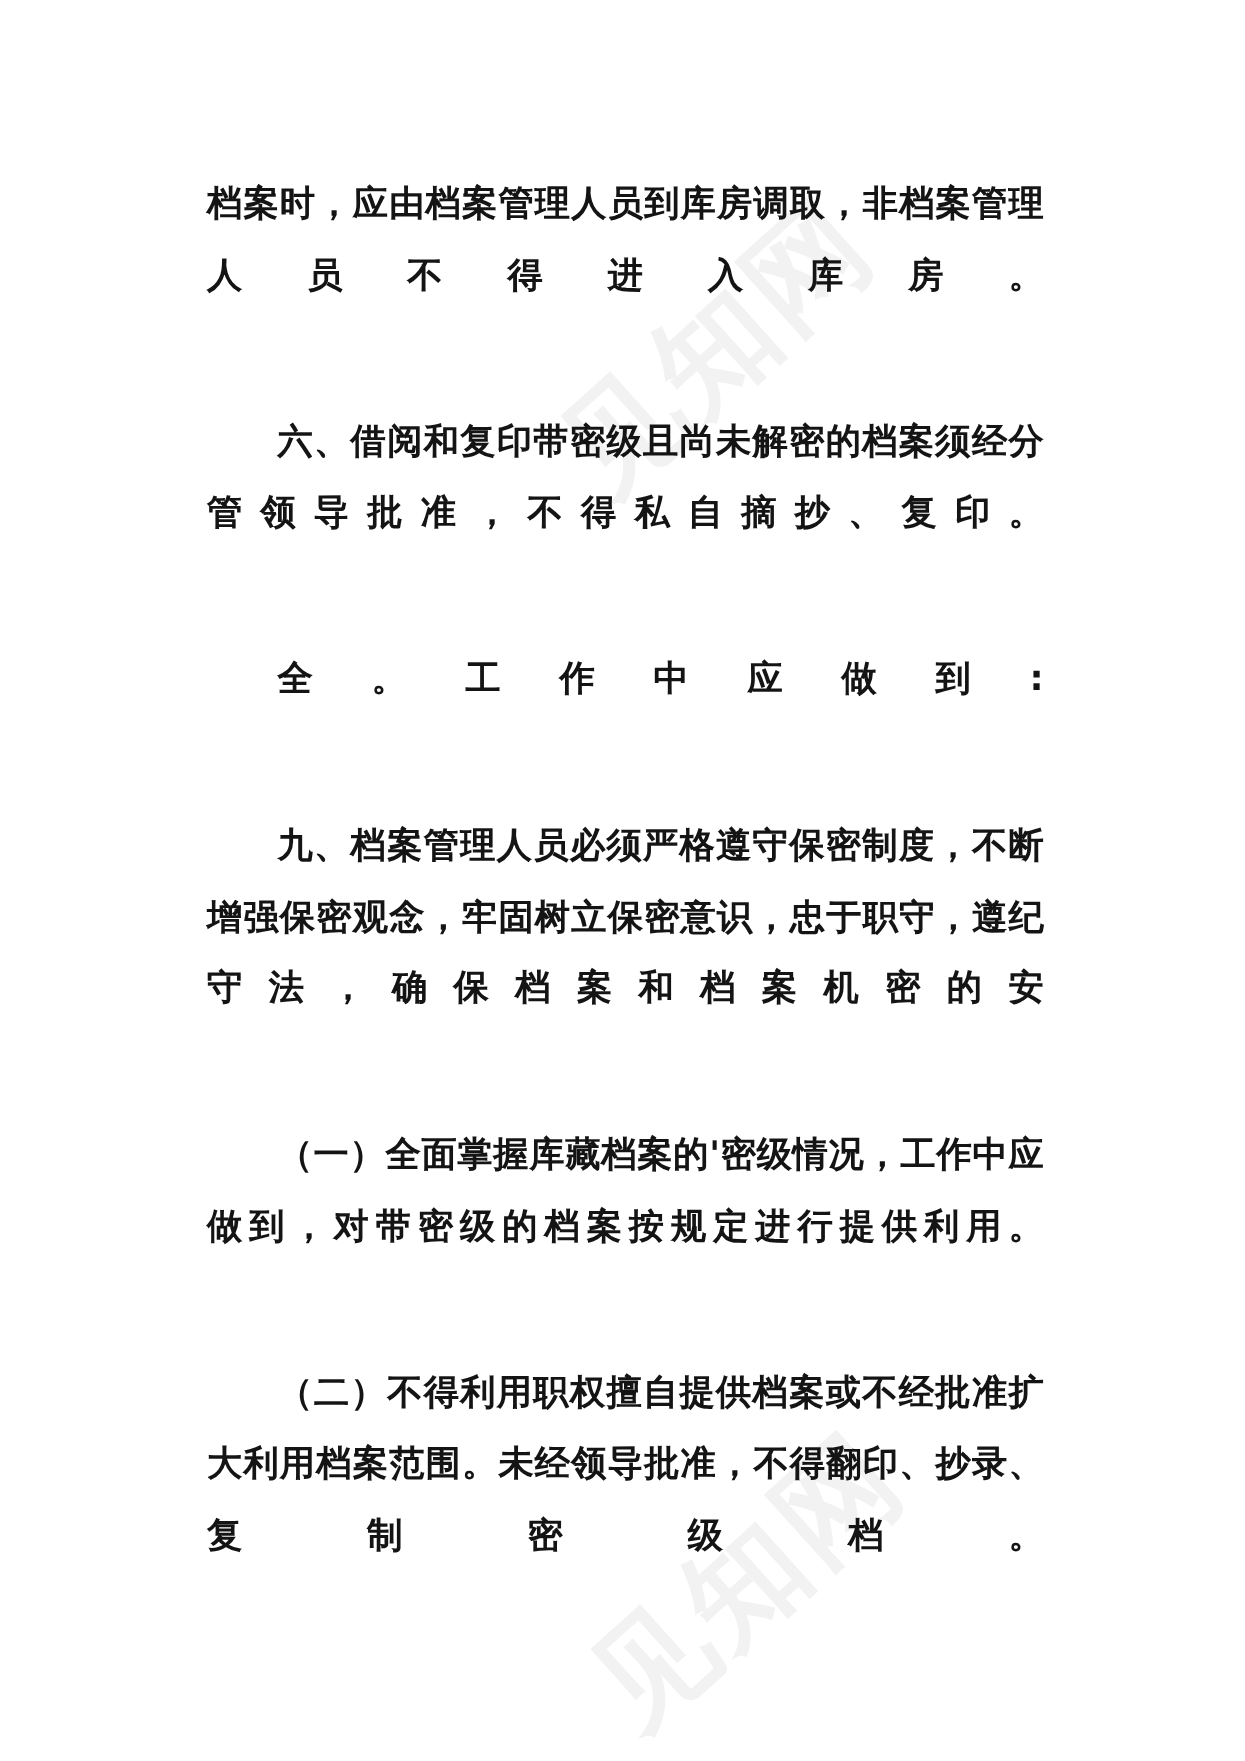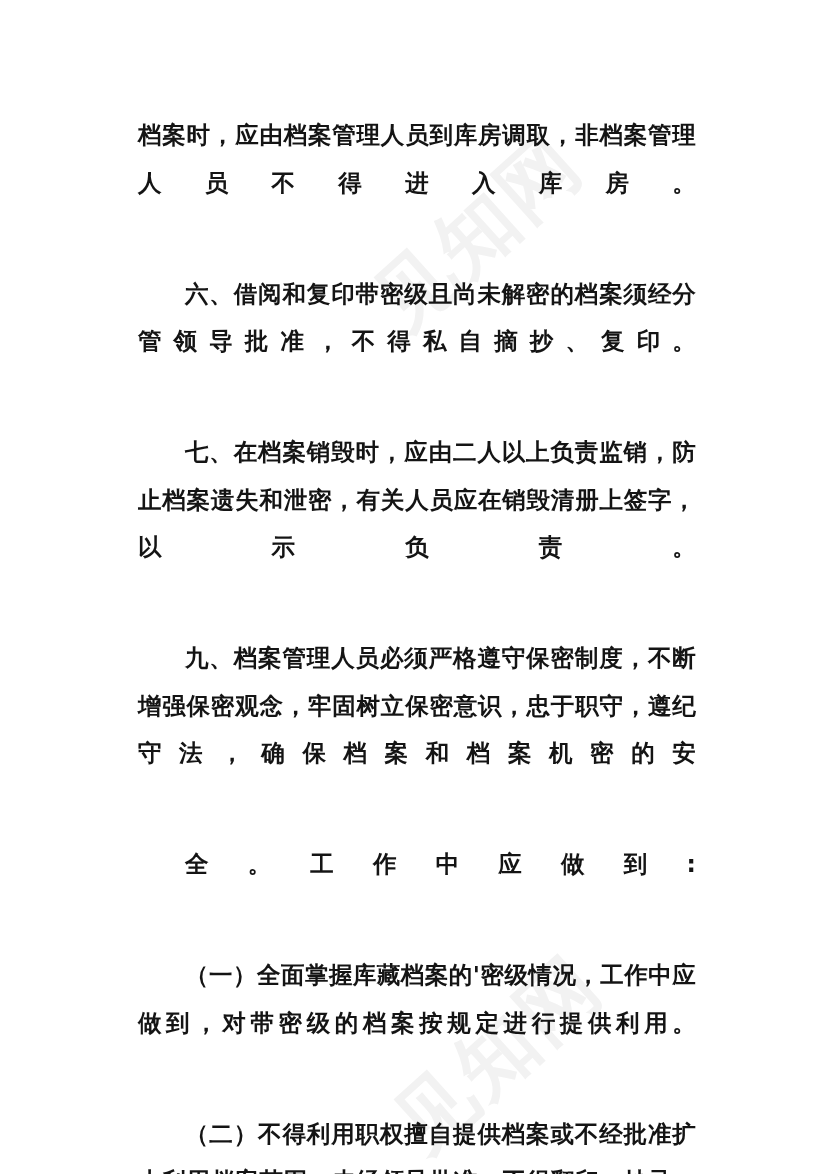--- a/index.html
+++ b/index.html
@@ -78,20 +78,19 @@
 
 <div id="page">
 
   <div class="watermark wm-mid">见知网</div>
 
   <div class="watermark wm-bottom">见知网</div>
 
   <div id="doc-body">
       <p class="para">档案时，应由档案管理人员到库房调取，非档案管理人员不得进入库房。</p>
       <p class="para indent">六、借阅和复印带密级且尚未解密的档案须经分管领导批准，不得私自摘抄、复印。</p>
-      <p class="para indent">七、在档案销毁时，应由二人以上负责监销，防止档案遗失和泄密，有关人员应在销毁清册上签字，以示负责。</p>
+      <p class="para indent">全。工作中应做到:</p>
       <p class="para indent">九、档案管理人员必须严格遵守保密制度，不断增强保密观念，牢固树立保密意识，忠于职守，遵纪守法，确保档案和档案机密的安</p>
-      <p class="para indent">全。工作中应做到:</p>
       <p class="para indent">（一）全面掌握库藏档案的'密级情况，工作中应做到，对带密级的档案按规定进行提供利用。</p>
       <p class="para indent">（二）不得利用职权擅自提供档案或不经批准扩大利用档案范围。未经领导批准，不得翻印、抄录、复制密级档。</p>
     </div>
 
 </div>
 
 </body></html>

